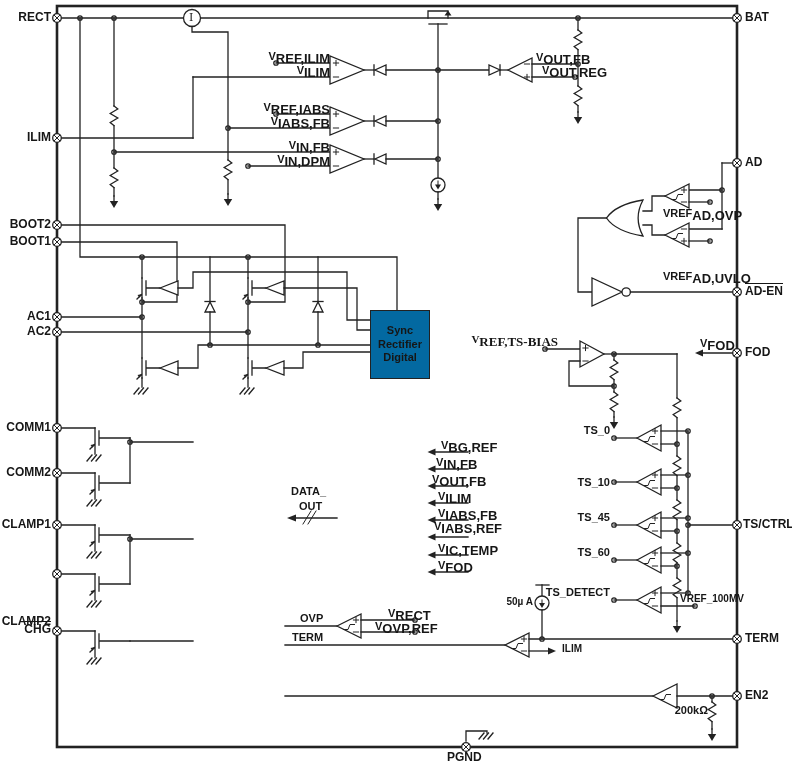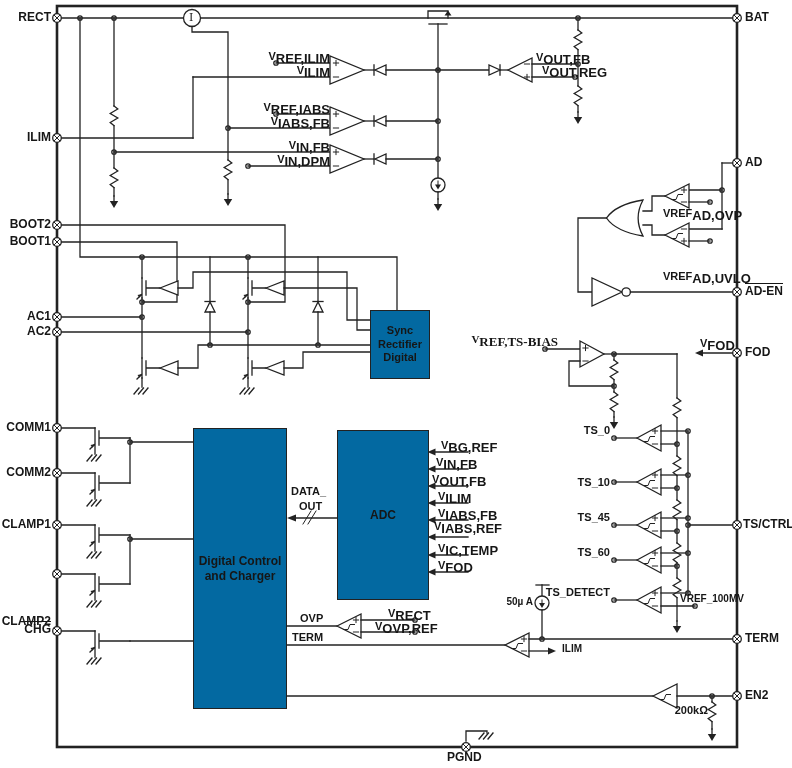--- a/index.html
+++ b/index.html
@@ -438,27 +438,20 @@
     <use href="#pinsym" x="737" y="696"></use>
     <use href="#pinsym" x="466" y="747"></use>
   </g>
 </svg>
 
 <div class="block" style="left:370px;top:310px;width:58px;height:67px;font-size:11px;line-height:13.5px;">
   <div>Sync</div>
   <div>Rectifier</div>
   <div>Digital</div>
 </div>
-<div class="block" style="left:193px;top:428px;width:92px;height:279px;font-size:12px;line-height:15px;">
-  <div>Digital Control</div>
-  <div>and Charger</div>
-</div>
-<div class="block" style="left:337px;top:430px;width:90px;height:168px;font-size:12px;">
-  <div>ADC</div>
-</div>
 
 <span class="pin" style="right:741px;top:11px;">RECT</span>
 <span class="pin" style="right:741px;top:131px;">ILIM</span>
 <span class="pin" style="right:741px;top:218px;">BOOT2</span>
 <span class="pin" style="right:741px;top:235px;">BOOT1</span>
 <span class="pin" style="right:741px;top:310px;">AC1</span>
 <span class="pin" style="right:741px;top:325px;margin-left:24px;">AC2</span>
 <span class="pin" style="right:741px;top:421px;">COMM1</span>
 <span class="pin" style="right:741px;top:466px;">COMM2</span>
 <span class="pin" style="right:741px;top:518px;">CLAMP1</span>

